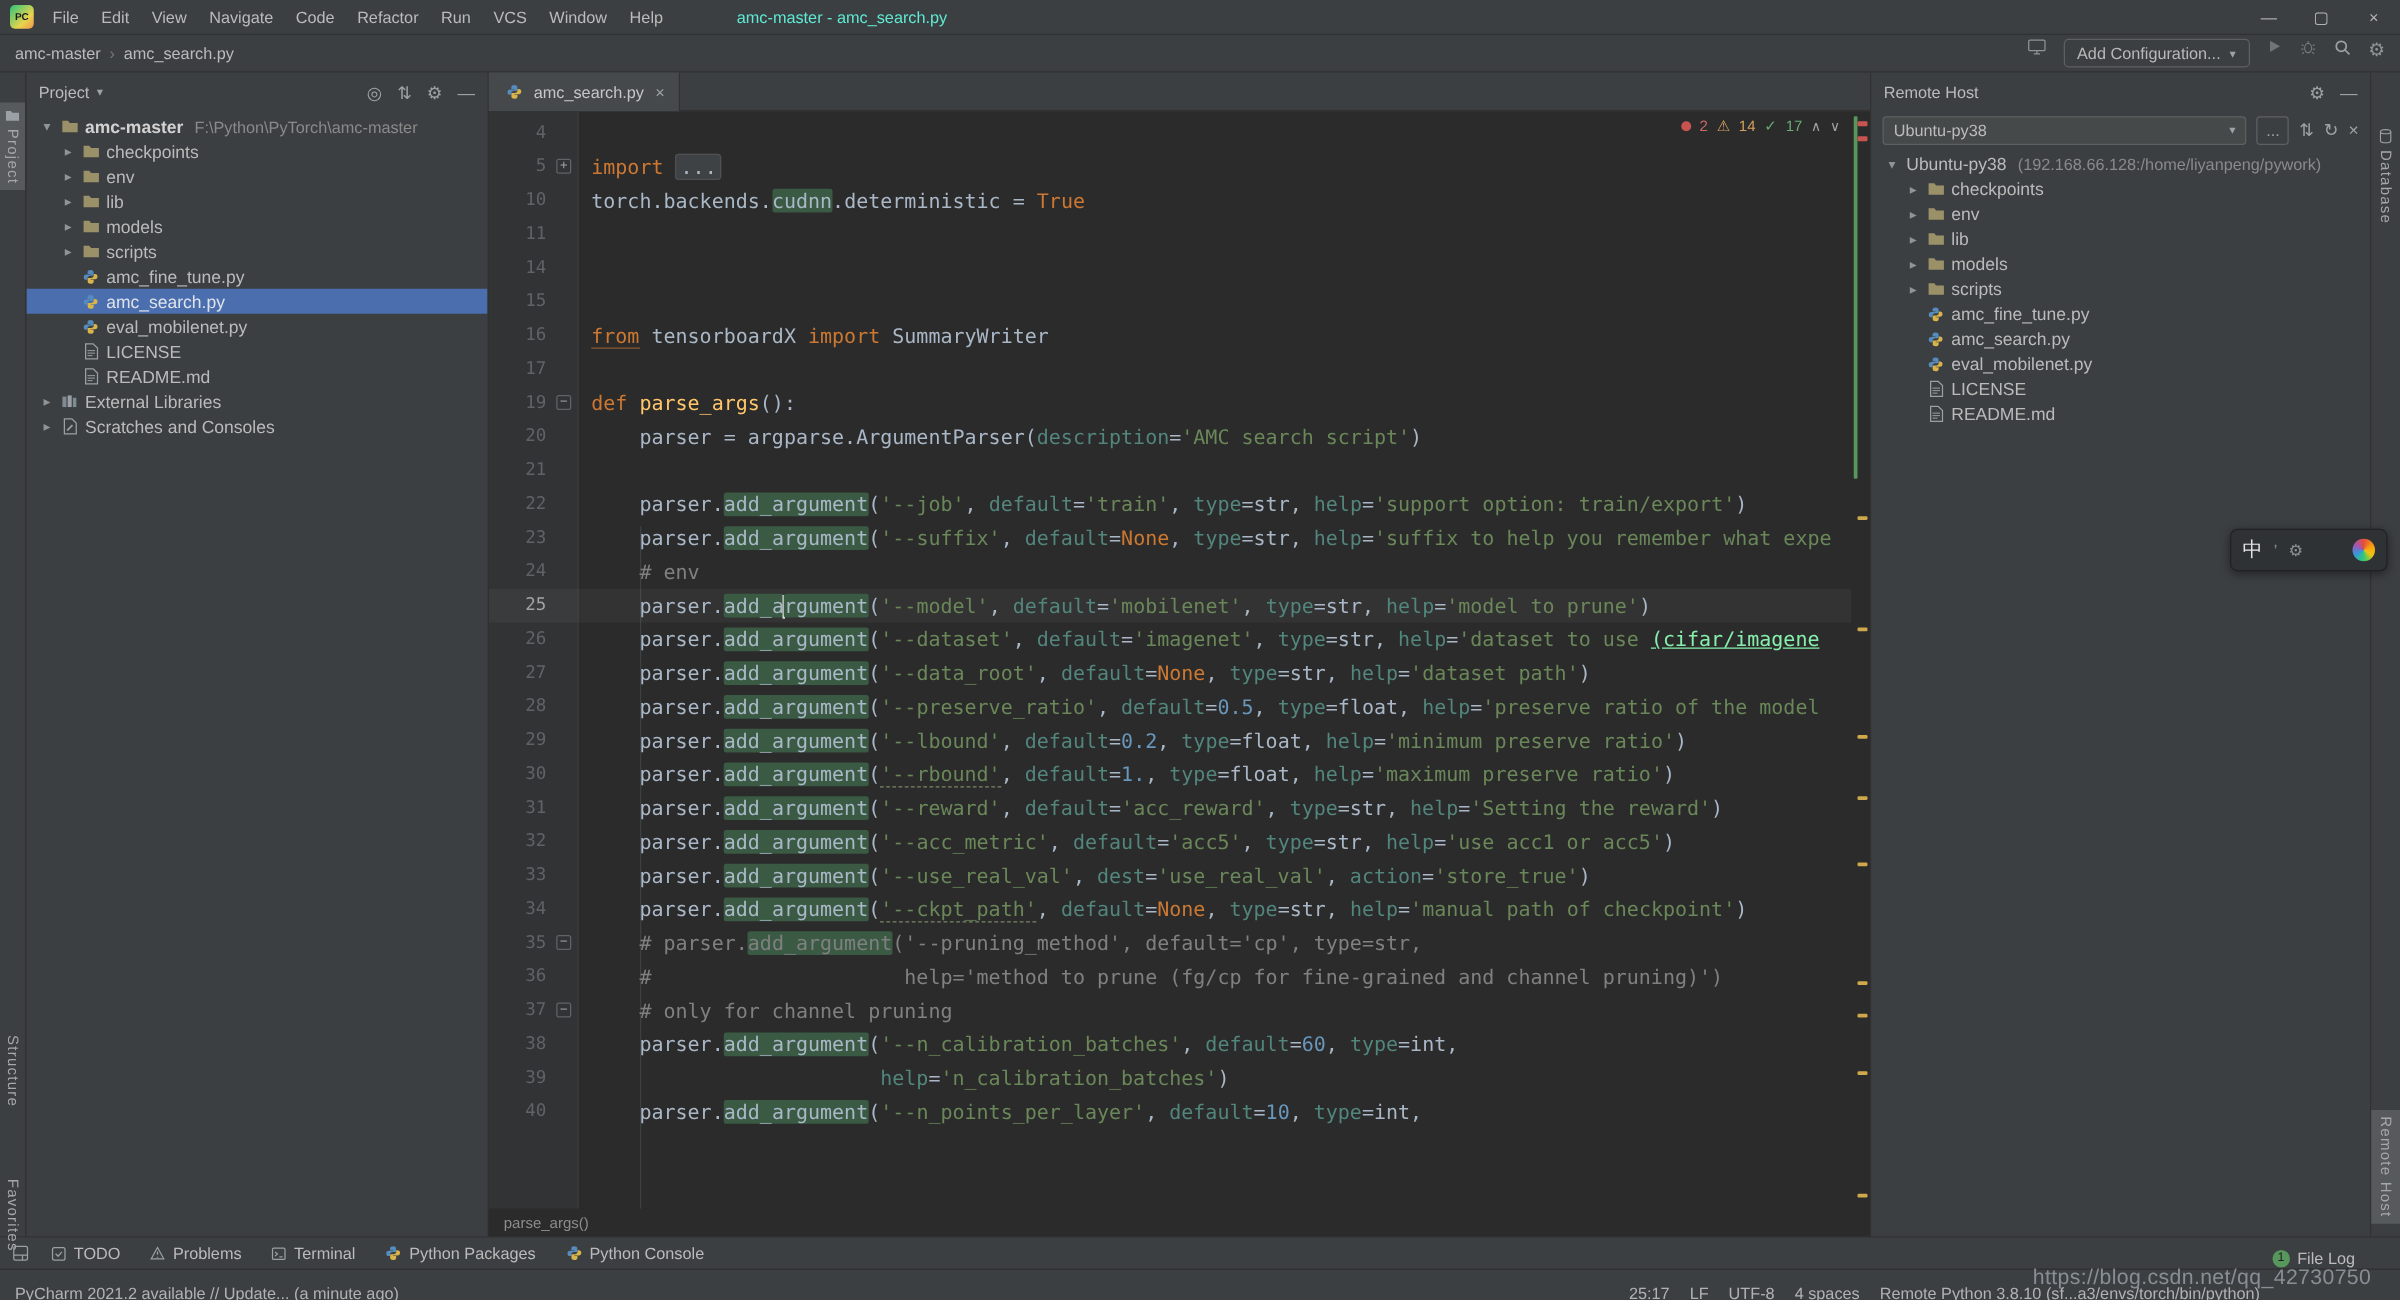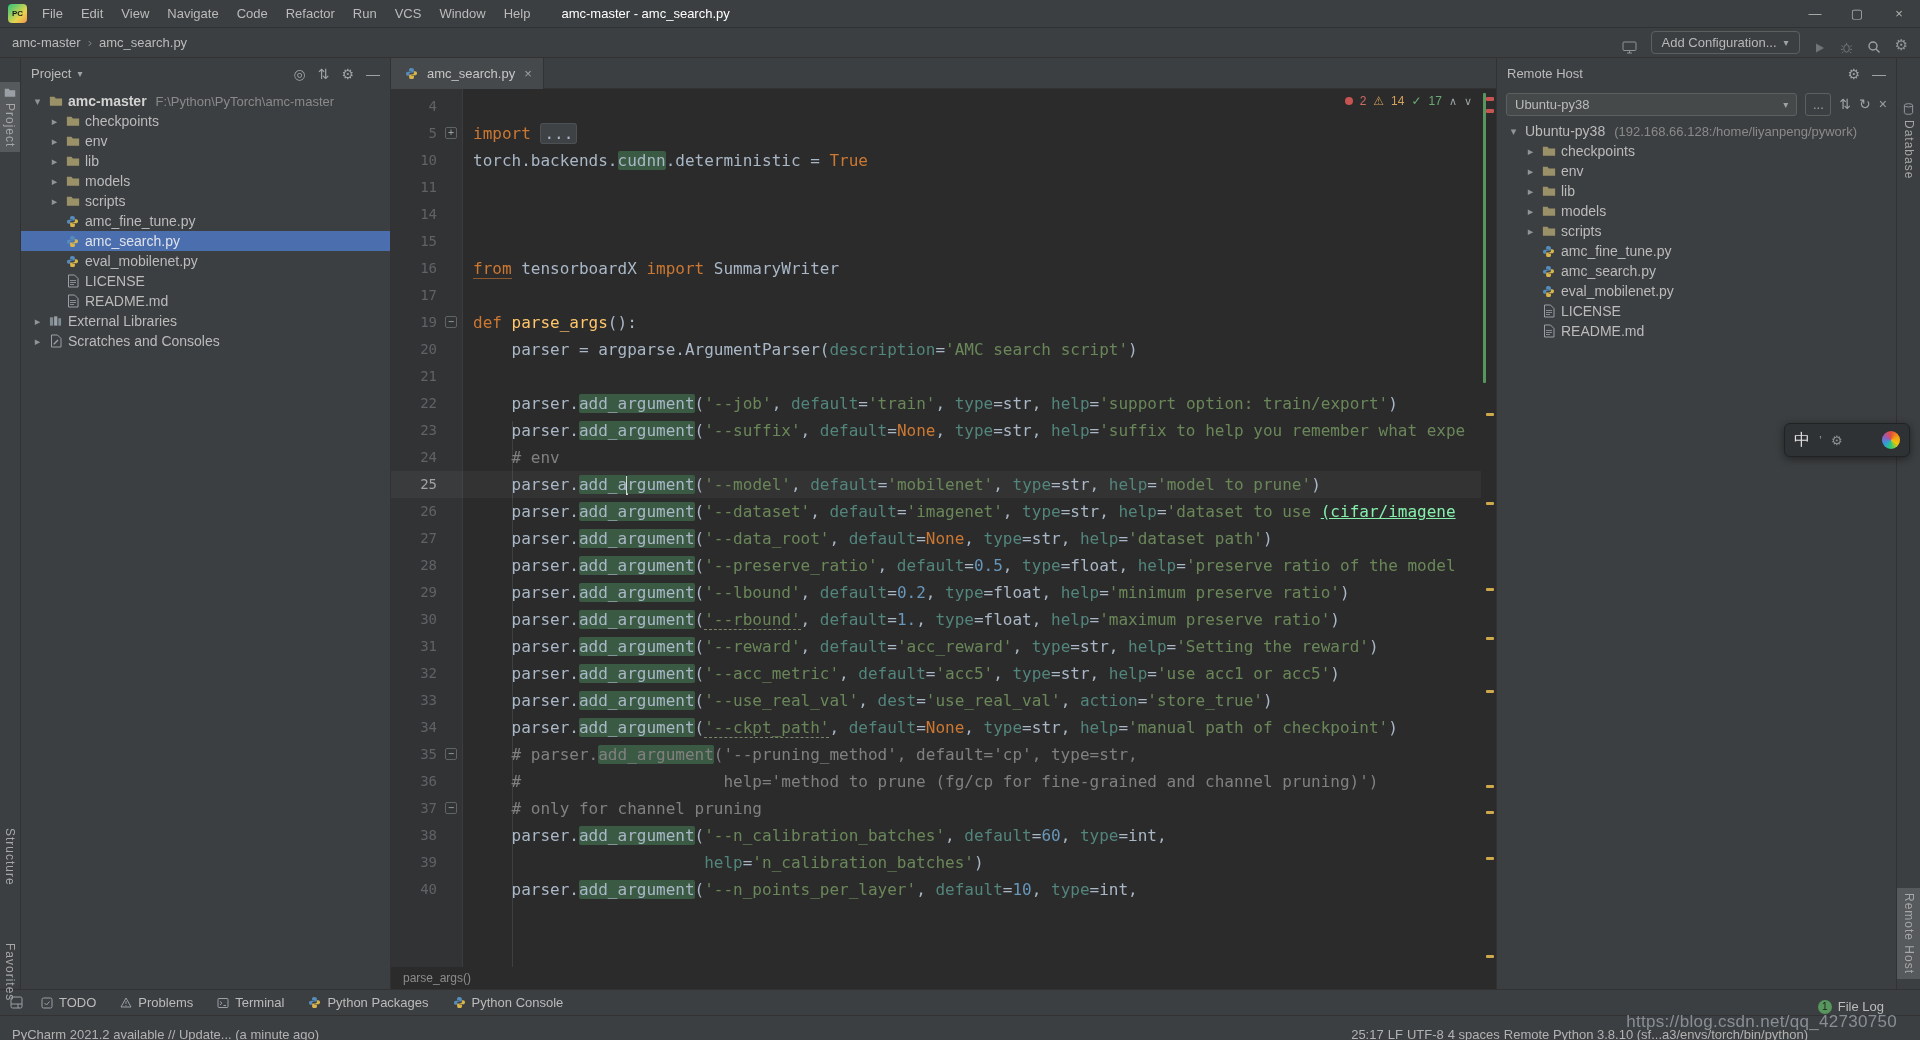--- a/index.html
+++ b/index.html
@@ -2,28 +2,28 @@
 <html><head>
 <meta charset="utf-8">
 <style>
 *{box-sizing:border-box;margin:0;padding:0}
 html,body{width:1920px;height:1040px;overflow:hidden;background:#2b2b2b;font-family:"Liberation Sans",sans-serif;color:#bbbbbb;position:relative}
 
 .titlebar{height:28px;background:#3c3f41;display:flex;align-items:center;padding-left:8px;border-bottom:1px solid #2f3133}
 .logo{width:19px;height:19px;border-radius:4px;background:linear-gradient(135deg,#29c57a,#e8d44d 65%,#f0944d);display:flex;align-items:center;justify-content:center;font-size:8px;font-weight:bold;color:#1b1b1b;margin-right:6px;flex:none}
 .menu{display:flex}
 .menu-item{padding:4px 9px;font-size:13px;color:#bbbbbb}
-.win-title{color:#ffffff;font-size:13px;margin-left:22px;white-space:nowrap}
+.win-title{color:#5eead4;font-size:13px;margin-left:50px;white-space:nowrap}
 .win-controls{margin-left:auto;display:flex}
 .win-btn{width:42px;height:27px;display:flex;align-items:center;justify-content:center;color:#b4b4b4;font-size:13px}
 
 .navbar{height:30px;background:#3c3f41;display:flex;align-items:center;padding:0 12px;border-bottom:1px solid #323232}
 .crumb{font-size:13px;color:#bbbbbb}
 .crumb-sep{color:#787878;margin:0 7px;font-size:13px}
-.nav-right{margin-left:auto;display:flex;align-items:flex-end;gap:14px}
+.nav-right{margin-left:auto;display:flex;align-items:flex-start;gap:14px}
 .add-config{border:1px solid #5e6060;border-radius:4px;padding:3px 10px;font-size:13px;color:#b8b8b8;display:flex;align-items:center;gap:7px}
 .sel-caret{color:#9da2a4;font-size:10px}
 .nav-ic{display:flex;align-items:center;color:#8f9496}
 .glyph-ic{font-size:15px;color:#8f9496}
 
 .main{display:flex;height:931px}
 .strip{width:21px;background:#3c3f41;position:relative;flex:none}
 .strip.left{border-right:1px solid #323232}
 .strip.right{width:24px;border-left:1px solid #323232}
 .strip-item{position:absolute;left:0;width:100%;display:flex;flex-direction:column;align-items:center;gap:5px;padding:5px 0}
@@ -87,21 +87,21 @@
 .ann-nav{color:#9da2a4;font-size:11px}
 .stripe{position:absolute;right:0;top:0;bottom:0;width:15px}
 .stripe .mark{position:absolute;border-radius:1px}
 .editor-breadcrumb{height:22px;display:flex;align-items:center;padding-left:12px;font-size:12px;color:#8c8c8c;background:#2b2b2b;flex:none}
 
 .bottombar{height:26px;background:#3c3f41;border-top:1px solid #323232;display:flex;align-items:center;padding:0 10px;font-size:13px;color:#bbbbbb}
 .bb-switch{display:flex;align-items:center;margin-right:18px;color:#9da2a4}
 #bottom-items{display:flex;gap:24px}
 .bb-item{display:flex;align-items:center;gap:6px}
 .statusbar{height:37px;background:#3c3f41;border-top:1px solid #323232;display:flex;align-items:center;padding:0 12px;font-size:13px;color:#b2b2b2}
-.sb-right{margin-left:auto;display:flex;gap:4px;padding-right:100px;white-space:nowrap}
+.sb-right{margin-left:auto;display:flex;gap:16px;padding-right:100px;white-space:nowrap}
 
 .ime{position:absolute;left:1784px;top:423px;width:126px;height:34px;background:#2f3234;border:1px solid #202224;border-radius:6px;box-shadow:0 2px 8px rgba(0,0,0,.45);display:flex;align-items:center;gap:9px;padding:0 9px;z-index:50}
 .ime-lang{color:#e3e3e3;font-size:16px}
 .ime-dim{color:#8a9093;font-size:13px}
 .ime-ball{width:18px;height:18px;border-radius:50%;background:conic-gradient(#e74c3c,#f39c12,#f1c40f,#2ecc71,#3498db,#9b59b6,#e74c3c);margin-left:auto}
 .event-log{position:absolute;right:36px;top:999px;display:flex;align-items:center;gap:6px;font-size:13px;color:#bcbcbc;z-index:40}
 .ev-badge{width:14px;height:14px;border-radius:50%;background:#57965c;color:#1e1e1e;font-size:10px;display:flex;align-items:center;justify-content:center}
 .watermark{position:absolute;right:23px;top:1012px;font-size:17px;color:#9aa2aa;opacity:.8;z-index:41;letter-spacing:.3px}
 svg{display:block}
 </style>

